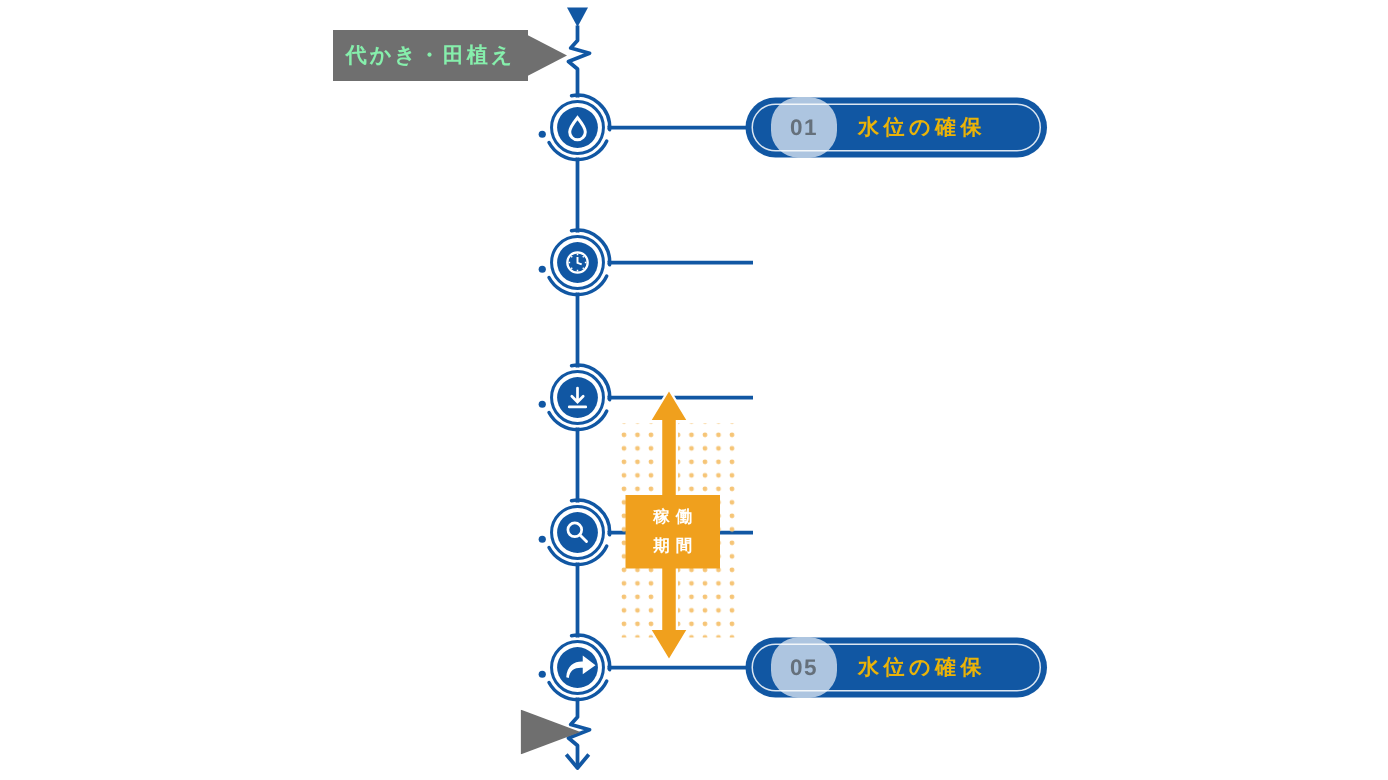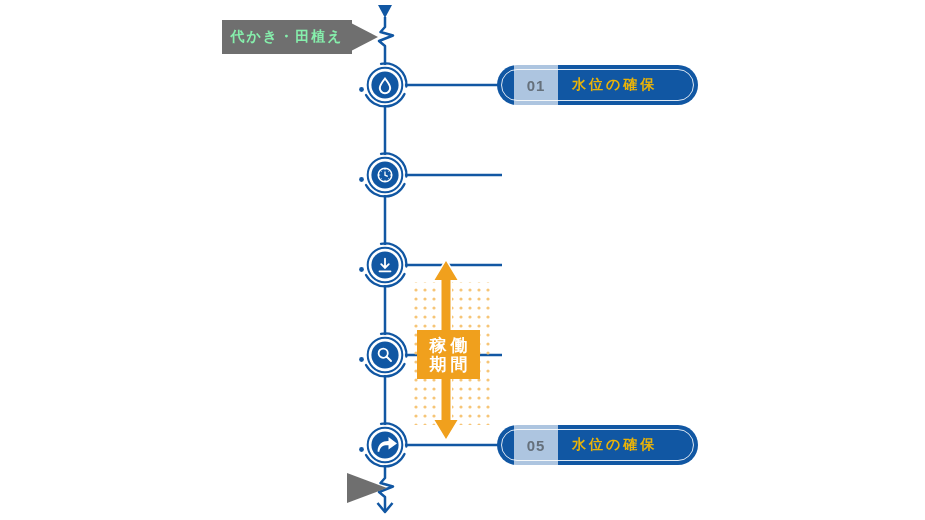--- a/index.html
+++ b/index.html
@@ -20,31 +20,31 @@
   .wfill{fill:#ffffff;}
   .pdot{fill:var(--dot_orange,#f6c577);}
   .period-arrow{fill:var(--orange,#f0a01d);stroke:#ffffff;stroke-width:3;paint-order:stroke;stroke-linejoin:miter;}
 
   .pill{position:absolute;left:497px;width:201px;height:40px;background:var(--blue,#1157a3);
     border-radius:20px;display:flex;align-items:center;}
   .pill::before{content:"";position:absolute;inset:4px;border:1.5px solid rgba(255,255,255,.85);
     border-radius:16px;pointer-events:none;}
   .pill-band{position:absolute;left:17px;top:0;bottom:0;width:44px;
     background:var(--light_band,rgba(255,255,255,0.66));
-    display:flex;align-items:center;justify-content:center;}
+    display:flex;align-items:center;justify-content:center;border-radius:18px;}
   .pill-num{font-weight:bold;font-size:15px;color:var(--numgray,#65707b);letter-spacing:1px;}
   .pill-label{position:absolute;left:75px;color:#eab308;font-weight:bold;font-size:14px;letter-spacing:3px;white-space:nowrap;}
 
   .tl-label{position:absolute;background:var(--label_gray,#6f6f6f);color:#86efac;font-weight:bold;
     font-size:14px;letter-spacing:2px;display:flex;align-items:center;justify-content:center;white-space:nowrap;}
   .tl-pointer{position:absolute;background:var(--label_gray,#6f6f6f);
     clip-path:polygon(0 0,100% 50%,0 100%);}
 
   .period-box{position:absolute;left:417px;top:330px;width:63px;height:49px;background:var(--orange,#f0a01d);
-    color:#ffffff;font-weight:bold;font-size:17px;letter-spacing:4px;text-indent:4px;line-height:19px;
+    color:#ffffff;font-weight:bold;font-size:11px;letter-spacing:4px;text-indent:4px;line-height:19px;
     display:flex;flex-direction:column;align-items:center;justify-content:center;}
 </style>
 </head>
 <body>
 
 <div class="stage">
 
   <svg class="linework" width="925" height="520" viewBox="0 0 925 520">
     <defs>
       <pattern id="dotp" width="9" height="9" patternUnits="userSpaceOnUse">

